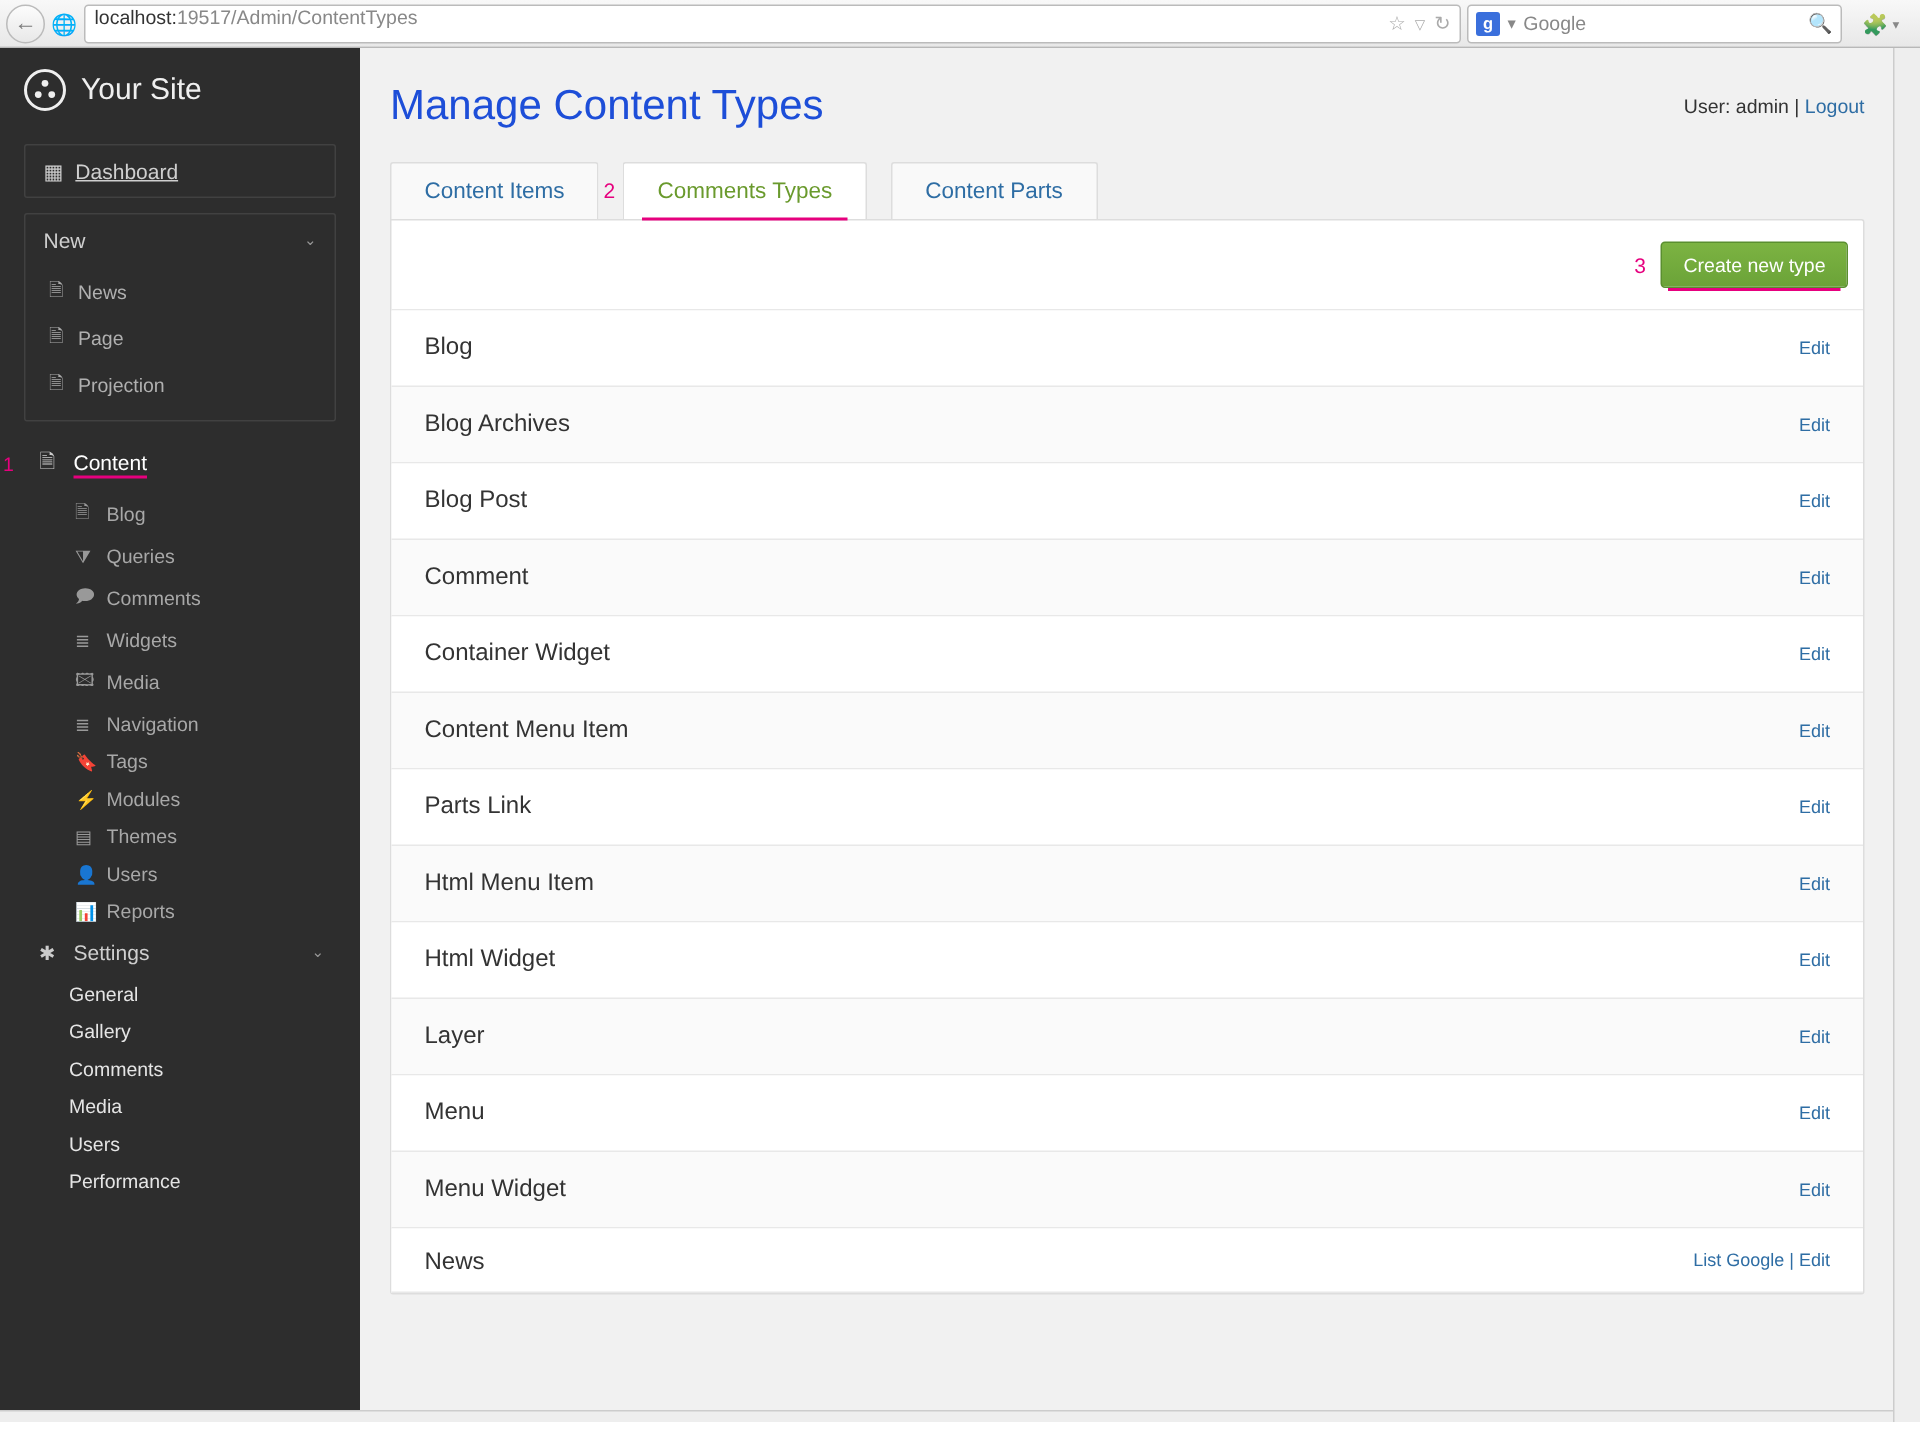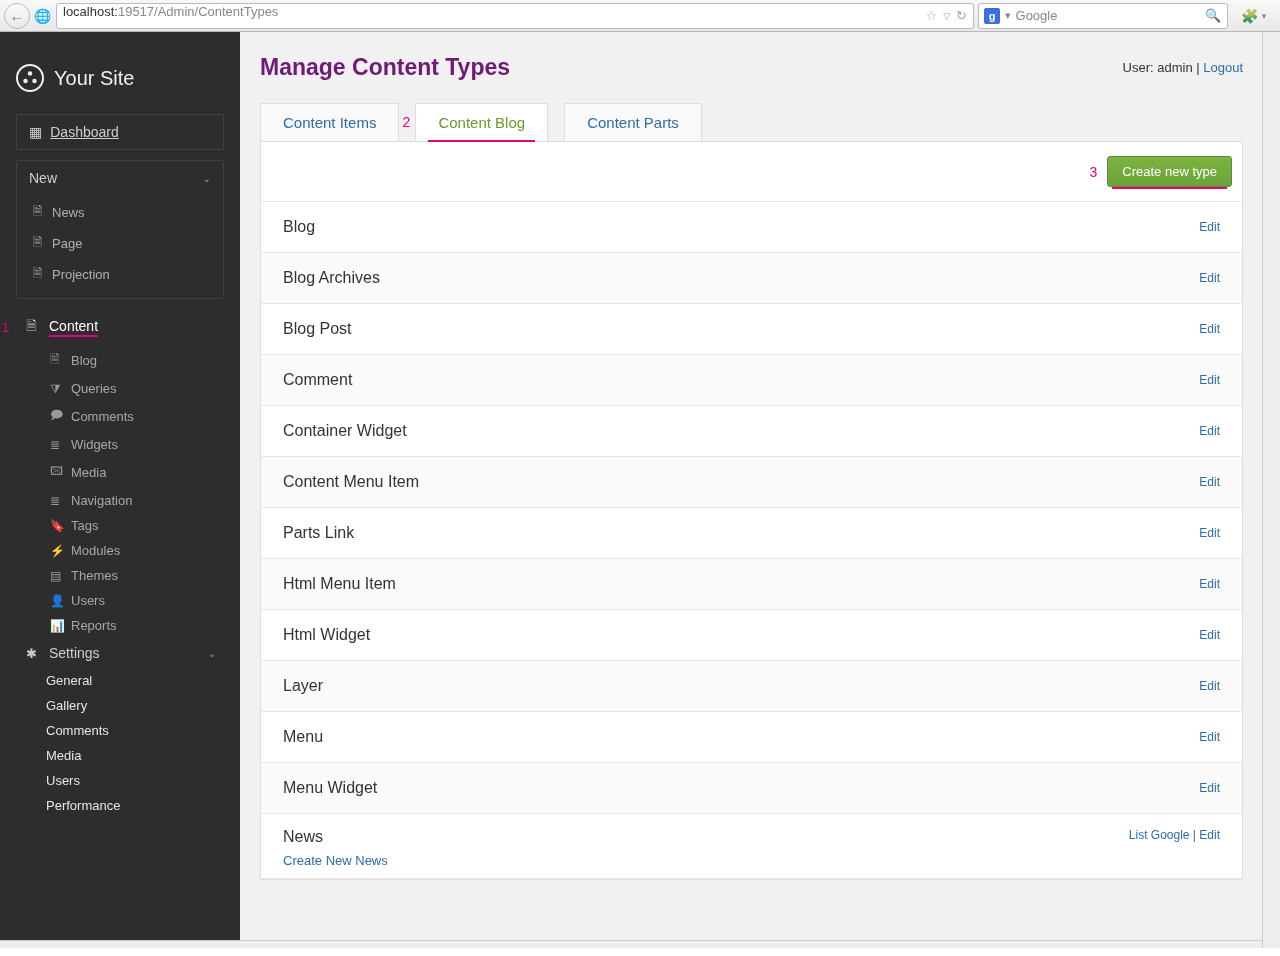--- a/index.html
+++ b/index.html
@@ -19,21 +19,21 @@
 .sr-mag { margin-left: auto; color: #2266bb; }
 .tail-toolbar { width: 44px; display: flex; align-items: center; justify-content: center; color: #888; gap:4px }
 .lego { width:16px;height:16px;display:inline-block;filter:grayscale(0.4) }
 
 .app-frame { height: calc(100% - 40px); display: flex; position: relative; background:#f1f1f1 }
 .app-frame::after { content:''; position:absolute; right:0; top:0; bottom:0; width:17px; background:#eee; border-left:1px solid #ccc }
 .app-frame .sbtn { position:absolute; right:0; width:17px; height:17px; background:#ddd; display:flex; align-items:center; justify-content:center; font-size:10px; color:#555; border:1px solid #bbb }
 .sbtn.up{top:0}.sbtn.down{bottom:17px}
 .status { position:absolute; bottom:0; left:0; right:0; height:8px; background:#eee; border-top:1px solid #ccc }
 
-.sidebar { width: 240px; background: #2d2d2d; color: #c6c6c6; padding: 22px 0 20px; overflow-y: auto; font-size: 14px; }
+.sidebar { width: 240px; background: #2d2d2d; color: #c6c6c6; padding: 4px 0 20px; overflow-y: auto; font-size: 14px; }
 .brand { display: flex; align-items: center; gap: 10px; padding: 10px 16px 22px; color: #efefef; font-size: 20px; font-weight: 300; }
 .brand-logo { width: 28px; height: 28px; border: 2px solid #efefef; border-radius: 50%; display: flex; align-items: center; justify-content: center; }
 .brand-logo svg{width:18px;height:18px}
 
 .side-block { margin: 0 16px 10px; border: 1px solid #414141; border-radius: 2px; }
 .side-head { padding: 9px 12px; color: #cfcfcf; display:flex; align-items:center; gap:8px; font-size: 14px; }
 .side-head.collapsible { cursor: pointer; }
 .side-head .chev { margin-left: auto; font-size: 10px; color:#999 }
 .side-sub { padding: 2px 0 8px }
 .side-sub a { display: flex; align-items:center; gap:8px; padding: 5px 12px 5px 14px; color: #b0b0b0; text-decoration: none; font-size: 13px; }
@@ -47,21 +47,21 @@
 .nav-item .chev { margin-left:auto; font-size:10px; color:#999 }
 .nav-child { padding-left: 30px; }
 .nav-child a { display:flex; align-items:center; gap:8px; padding:5px 4px; color:#a8a8a8; text-decoration:none; font-size:13px }
 .nav-child a .ico { width:13px; font-size:12px; color:#999 }
 .sub-settings a { padding: 5px 4px 5px 30px; color:#e5e5e5; display:block; text-decoration:none; font-size:13px }
 
 .annot { position:absolute; left:-14px; color:#e6007e; font-size:13px; }
 
 .main { flex:1; background:#f1f1f1; overflow-y:auto; padding: 0 0 20px; margin-right:17px }
 .main-hdr { display:flex; align-items:center; padding: 22px 20px 8px; }
-.main-hdr h1 { font-weight: 700; font-size: 23px; color:#701a75 }
+.main-hdr h1 { font-weight: 400; font-size: 28px; color:#1d4ed8 }
 .main-hdr .usr { margin-left:auto; font-size:13px; color:#333 }
 .main-hdr .usr a { color:#2e6da4; text-decoration:none }
 
 .tabs { display:flex; gap:16px; padding: 14px 20px 0 20px; }
 .tab { padding: 10px 22px; border:1px solid #ddd; border-bottom:none; background:#f9f9f9; color:#2e6da4; border-radius:2px 2px 0 0; font-size:15px; position:relative; cursor:pointer }
 .tab.active { background:#fff; border-color:#ddd; color:#6a9a2d; }
 .tab.active::after { content:''; position:absolute; left:12px; right:12px; bottom:-1px; height:2px; background:#e6007e }
 .tab .ann { position:absolute; left:-14px; top:10px; color:#e6007e; font-size:14px }
 
 .panel { margin: 0 20px 20px; background:#fff; border:1px solid #ddd; border-radius:0 2px 2px 2px }
@@ -228,21 +228,21 @@
   <main class="main">
     <div class="main-hdr">
       <h1>Manage Content Types</h1>
       <div class="usr">
         <span>User: </span><span>admin</span><span> | </span><a href="#">Logout</a>
       </div>
     </div>
 
     <div class="tabs" id="tabs">
         <div class="tab"><span>Content Items</span></div>
-        <div class="tab active"><span class="ann">2</span><span>Content Blog</span></div>
+        <div class="tab active"><span class="ann">2</span><span>Comments Types</span></div>
         <div class="tab"><span>Content Parts</span></div>
       </div>
 
     <div class="panel">
       <div class="panel-top">
         <span class="ann3">3</span>
         <button class="btn-create">Create new type</button>
       </div>
       <div class="types" id="types-list">
           <div class="row">
@@ -291,20 +291,19 @@
           </div>
           <div class="row">
             <span class="name">Menu Widget</span>
             <span class="acts"><a href="#">Edit</a></span>
           </div>
           <div class="row two">
             <div class="top">
               <span class="name">News</span>
               <span class="acts"><a href="#">List Google</a> | <a href="#">Edit</a></span>
             </div>
-            <div class="sub"><a href="#">Create New News</a></div>
           </div>
         </div>
     </div>
   </main>
 
   <div class="status"></div>
 </div>
 
 </body></html>

